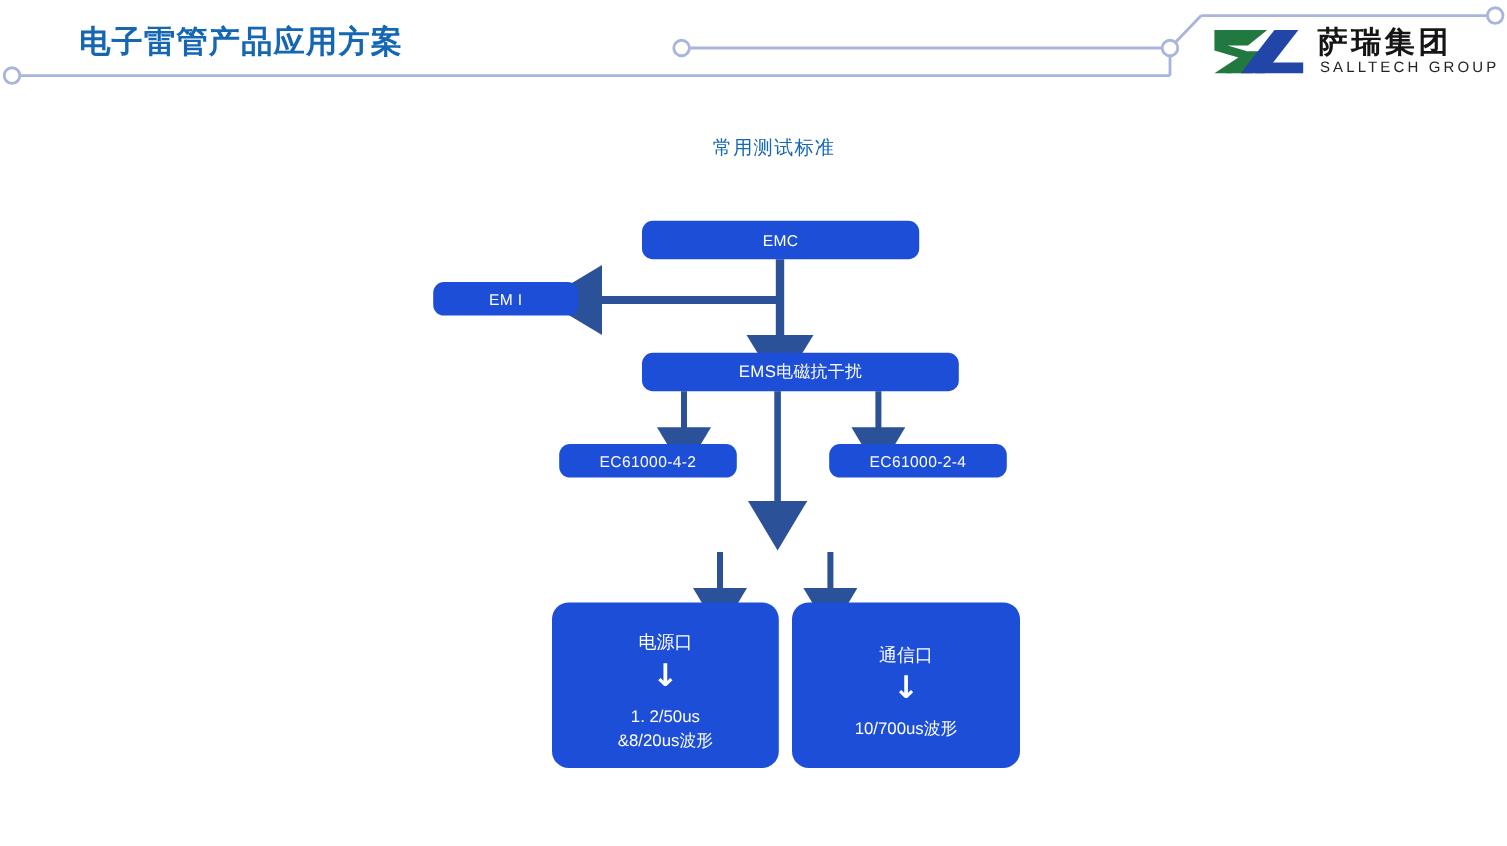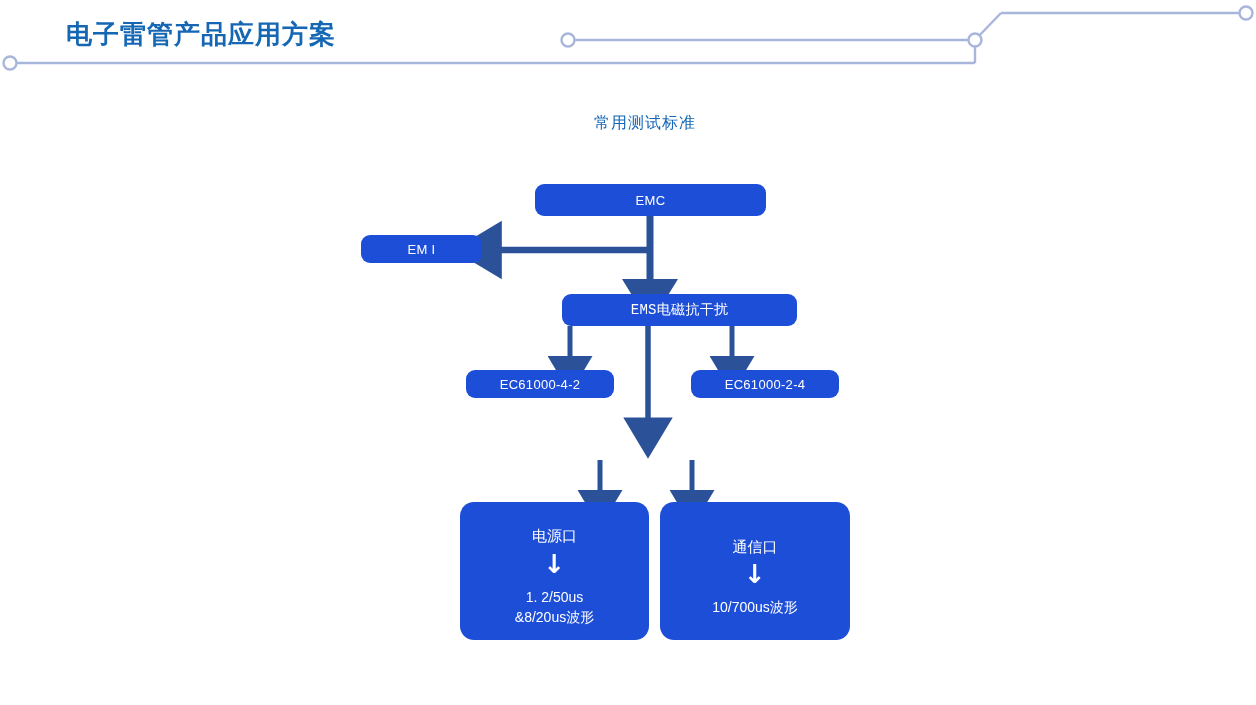--- a/index.html
+++ b/index.html
@@ -66,21 +66,21 @@
   }
   .card .card-title{font-size:15px;line-height:1.1;}
   .card .card-arrow{
     font-size:26px;line-height:1;margin-top:6px;margin-bottom:10px;
     font-family:"DejaVu Sans",sans-serif;font-weight:bold;
   }
   .card .card-wave{font-size:14px;line-height:1.45;}
 
   #n-emc {left:535px;top:184px;width:231px;height:32px;}
   #n-emi {left:361px;top:235px;width:121px;height:28px;}
-  #n-ems {left:562px;top:294px;width:235px;height:32px;font-family:Liberation Mono, monospace;}
+  #n-ems {left:535px;top:294px;width:264px;height:32px;}
   #n-4-2 {left:466px;top:370px;width:148px;height:28px;}
   #n-4-4 {left:691px;top:370px;width:148px;height:28px;}
   #n-4-5 {left:575px;top:432px;width:147px;height:28px;}
   #n-power{left:460px;top:502px;width:189px;height:138px;}
   #n-comm {left:660px;top:502px;width:190px;height:138px;}
 </style>
 </head>
 <body>
 
 <div id="header">
@@ -101,20 +101,35 @@
     <g fill="#ffffff" stroke="#a8b6dc" stroke-width="2.4">
       <circle cx="10" cy="63" r="6.5"></circle>
       <circle cx="568" cy="40" r="6.5"></circle>
       <circle cx="975" cy="40" r="6.5"></circle>
       <circle cx="1246" cy="13" r="6.5"></circle>
     </g>
   </svg>
 
   <div id="slide-title">电子雷管产品应用方案</div>
 
+  <div id="logo">
+    <svg id="logo-mark" viewBox="0 0 80 44" width="80" height="44" aria-hidden="true">
+
+      <path d="M2 4 H46 L30 17 H13 L30 22 L46 22 L16 40 H2 L22 27 L2 21 Z" fill="#21793f"></path>
+      <path d="M36 40 H70 L74 30 H44 Z" fill="#21793f" opacity="0"></path>
+
+      <path d="M30 22 H52 L34 40 H12 Z" fill="#21793f"></path>
+
+      <path d="M52 4 H72 L44 40 H24 Z" fill="#2146a8"></path>
+
+      <path d="M43 31 H76 V40 H36 Z" fill="#2146a8"></path>
+    </svg>
+    <div id="logo-cn">萨瑞集团</div>
+    <div id="logo-en">SALLTECH GROUP</div>
+  </div>
 </div>
 
 <div id="section-title">
   <span>常用测试标准</span>
 </div>
 
 <div id="flow">
 
   <svg id="flow-edges" viewBox="0 0 1256 705" width="1256" height="705" aria-hidden="true">
     <defs>

